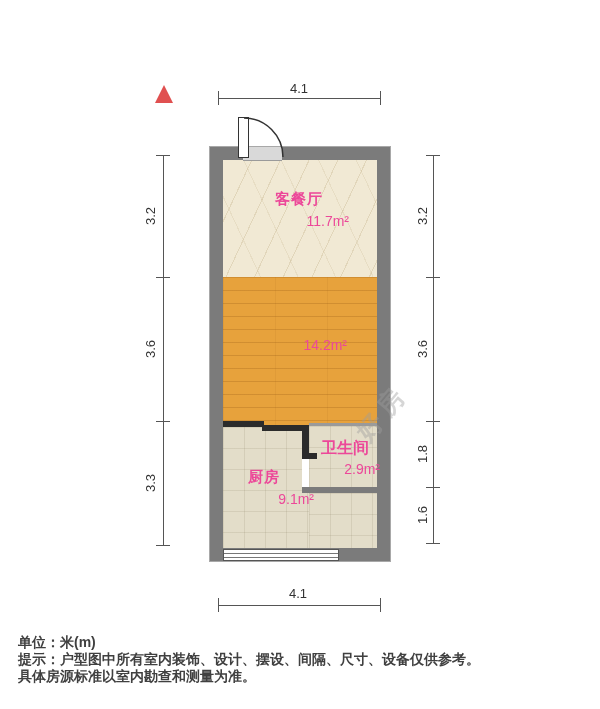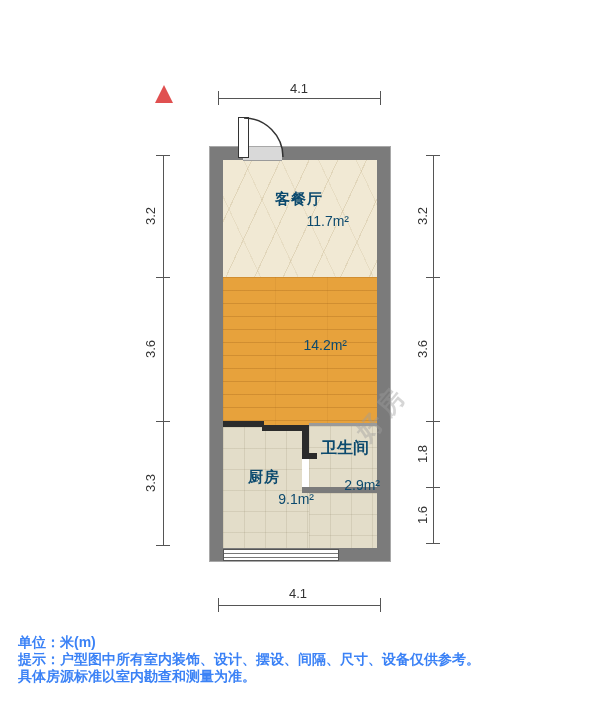--- a/index.html
+++ b/index.html
@@ -71,37 +71,37 @@
   #rt0{top:155px;} #rt1{top:277px;} #rt2{top:421px;} #rt3{top:487px;} #rt4{top:543px;}
 
   .dimlabel{color:#333333;font-size:13px;text-align:center;width:30px;height:16px;line-height:16px;}
   .vlabel{transform:rotate(-90deg);transform-origin:center;}
   #dl-top{left:284px;top:81px;}
   #dl-bot{left:283px;top:586px;}
   #dl-l0{left:136px;top:208px;} #dl-l1{left:136px;top:341px;} #dl-l2{left:136px;top:475px;}
   #dl-r0{left:408px;top:208px;} #dl-r1{left:408px;top:341px;} #dl-r2{left:408px;top:446px;} #dl-r3{left:408px;top:507px;}
 
   
-  .roomlabel{text-align:center;color:#0c4a6e;}
+  .roomlabel{text-align:center;color:#ec4899;}
   .roomlabel .rname{font-size:15px;font-weight:700;letter-spacing:1px;}
   .roomlabel .rarea{font-size:14px;font-weight:400;margin-top:4px;text-align:right;}
   #lbl-living{left:249px;top:190px;width:100px;}
   #lbl-bedroom{left:247px;top:333px;width:100px;}
   #lbl-kitchen{left:214px;top:468px;width:100px;}
   #lbl-bath{left:310px;top:438px;width:70px;}
   #lbl-bath .rname{font-size:16px;letter-spacing:0;}
-  #lbl-bath .rarea{margin-top:18px;padding-left:14px;}
+  #lbl-bath .rarea{margin-top:2px;padding-left:14px;}
 
   
   #watermark{left:322px;top:395px;width:120px;text-align:center;
     transform:rotate(-50deg);color:rgba(158,158,158,0.42);
     font-size:26px;font-weight:700;letter-spacing:6px;}
 
   
-  #footer{left:18px;top:634px;width:565px;color:#3b82f6;font-size:14px;font-weight:700;line-height:17px;}
+  #footer{left:18px;top:634px;width:565px;color:#404040;font-size:14px;font-weight:700;line-height:17px;}
 </style>
 </head>
 <body>
 
 <div id="canvas">
 
   <div id="north" class="abs"></div>
 
   <div id="floor-living" class="abs"></div>
   <div id="floor-bedroom" class="abs"></div>

